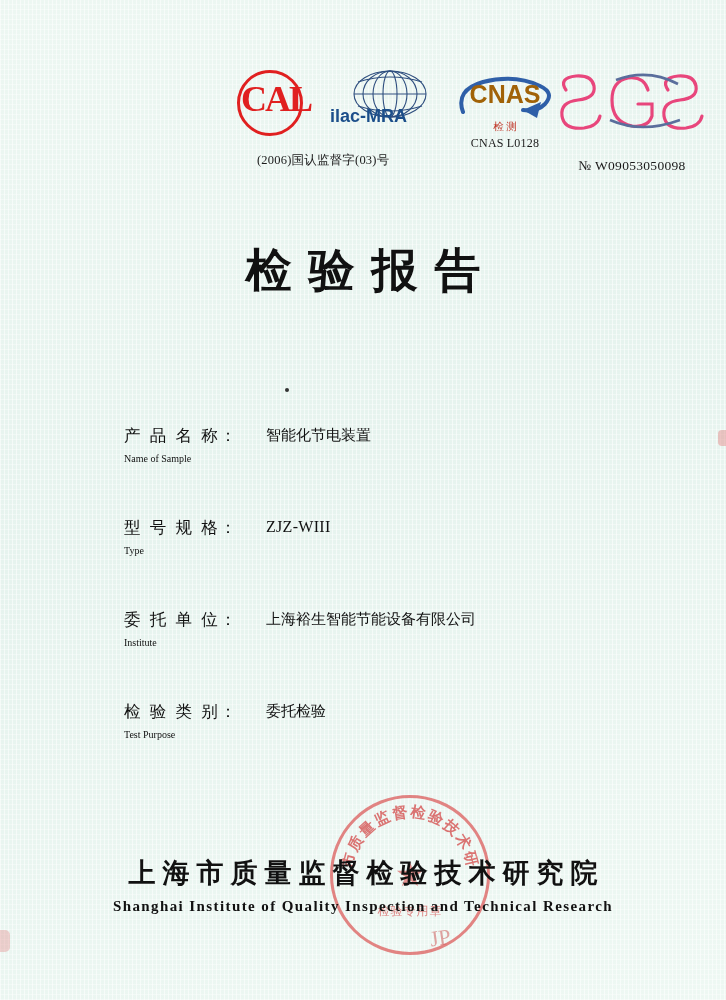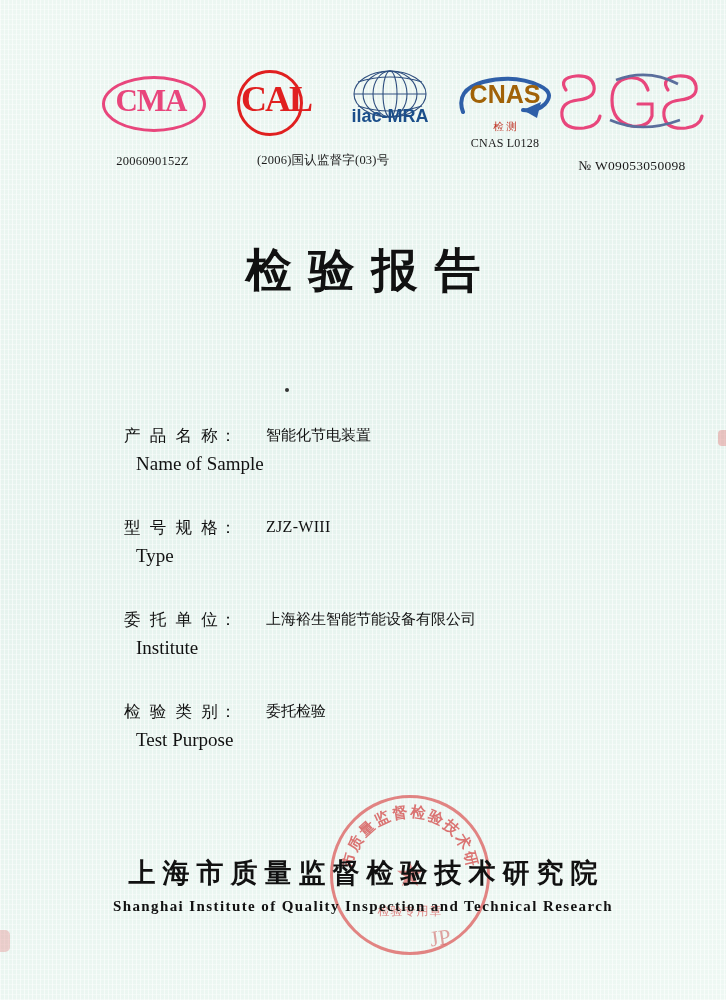--- a/index.html
+++ b/index.html
@@ -103,21 +103,21 @@
   .ilac-mark {
     position: relative;
     height: 62px;
     width: 120px;
   }
   .ilac-mark svg { position: absolute; left: 0; top: 0; }
   .ilac-text {
     position: absolute;
     left: 0; top: 36px;
     width: 120px;
-    text-align: center;
+    text-align: left;
     font-family: "Liberation Sans", sans-serif;
     font-weight: bold;
     font-size: 18px;
     color: #1b4e8a;
     letter-spacing: 0px;
   }
 
   
   #logo-cnas { left: 445px; top: 2px; width: 120px; }
   .cnas-mark { position: relative; height: 62px; width: 120px; }
@@ -206,23 +206,23 @@
     position: absolute;
     left: 0; top: 0;
     font-family: "DejaVu Sans", sans-serif;
     font-size: 16.5px;
     color: #111;
     letter-spacing: 2px;
     white-space: nowrap;
   }
   .field-en {
     position: absolute;
-    left: 12px; top: 28px;
-    font-family: "Liberation Serif", serif;
-    font-size: 19px;
+    left: 0; top: 28px;
+    font-family: "Liberation Serif", serif;
+    font-size: 10px;
     color: #111;
     white-space: nowrap;
   }
   .field-value {
     position: absolute;
     left: 142px; top: 1px;
     font-family: "DejaVu Sans", sans-serif;
     font-size: 15px;
     color: #111;
     white-space: nowrap;
@@ -337,27 +337,20 @@
 </style>
 </head>
 <body>
 
 <div class="paper-texture"></div>
 
 <div class="page">
 
   <div class="logos">
 
-    <div class="logo-block" id="logo-cma">
-      <div class="mark">
-        <div class="cma-ellipse"></div>
-        <div class="cma-text">CMA</div>
-      </div>
-      <div class="logo-caption">2006090152Z</div>
-    </div>
 
     <div class="logo-block" id="logo-cal">
       <div class="mark">
         <div class="cal-circle"></div>
         <div class="cal-text">CAL</div>
       </div>
       <div class="logo-caption">(2006)国认监督字(03)号</div>
     </div>
 
     <div class="logo-block" id="logo-ilac">

